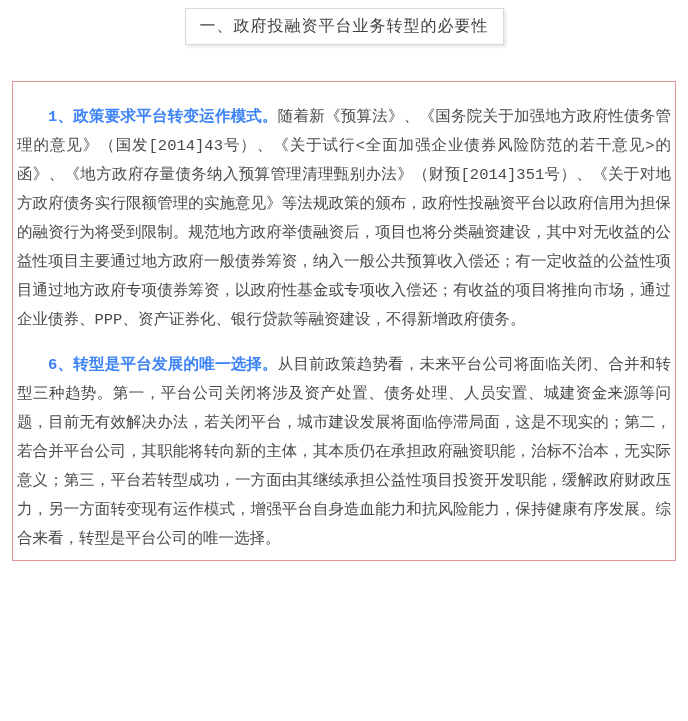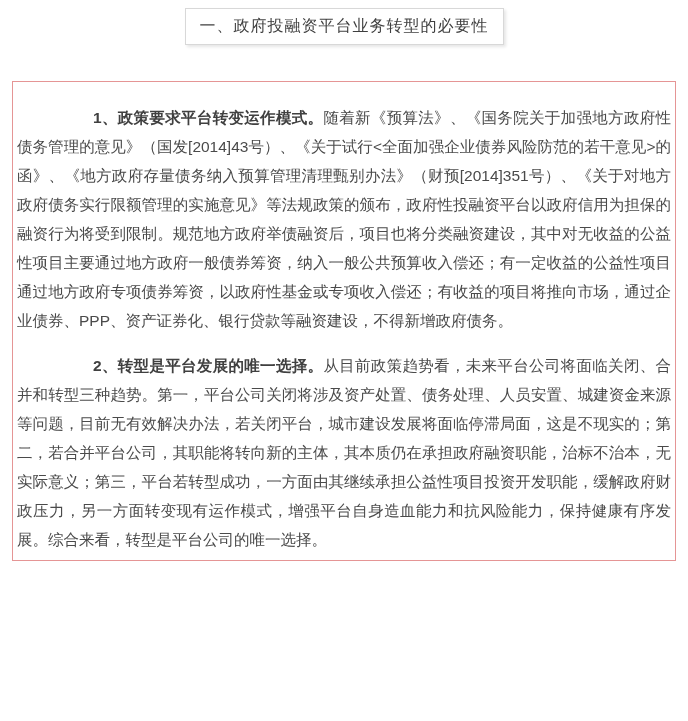--- a/index.html
+++ b/index.html
@@ -8,20 +8,21 @@
     background: #ffffff;
     width: 688px;
     font-family: "Liberation Sans", "DejaVu Sans", sans-serif;
   }
   .page {
     width: 688px;
     height: 721px;
     background: #ffffff;
     overflow: hidden;
     position: relative;
+    font-family: Liberation Mono, monospace;
   }
   .title-box {
     display: table;
     margin: 8px auto 0 auto;
     border: 1px solid #d8d8d8;
     box-shadow: 2px 2px 3px rgba(0,0,0,0.10);
     padding: 7px 14px;
     font-size: 16px;
     font-weight: normal;
     color: #3f3f3f;
@@ -40,36 +41,35 @@
     line-height: 29px;
     color: #4a4a4a;
     text-indent: 2em;
     text-align: justify;
   }
   .content-box p.para:last-child {
     margin-bottom: 0;
   }
   .para-heading {
     font-weight: bold;
-    color: #404040;
-    margin-left: 45px;
+    color: #3b82f6;
   }
   .para-body {
     font-weight: normal;
   }
 </style>
 </head>
 <body>
 
 <div class="page">
 
   <div class="title-box">一、政府投融资平台业务转型的必要性</div>
 
   <div class="content-box">
 
     <p class="para"><strong class="para-heading">1、政策要求平台转变运作模式。</strong><span class="para-body">随着新《预算法》、《国务院关于加强地方政府性债务管理的意见》（国发[2014]43号）、《关于试行&lt;全面加强企业债券风险防范的若干意见&gt;的函》、《地方政府存量债务纳入预算管理清理甄别办法》（财预[2014]351号）、《关于对地方政府债务实行限额管理的实施意见》等法规政策的颁布，政府性投融资平台以政府信用为担保的融资行为将受到限制。规范地方政府举债融资后，项目也将分类融资建设，其中对无收益的公益性项目主要通过地方政府一般债券筹资，纳入一般公共预算收入偿还；有一定收益的公益性项目通过地方政府专项债券筹资，以政府性基金或专项收入偿还；有收益的项目将推向市场，通过企业债券、PPP、资产证券化、银行贷款等融资建设，不得新增政府债务。</span></p>
 
 
-    <p class="para"><strong class="para-heading">2、转型是平台发展的唯一选择。</strong><span class="para-body">从目前政策趋势看，未来平台公司将面临关闭、合并和转型三种趋势。第一，平台公司关闭将涉及资产处置、债务处理、人员安置、城建资金来源等问题，目前无有效解决办法，若关闭平台，城市建设发展将面临停滞局面，这是不现实的；第二，若合并平台公司，其职能将转向新的主体，其本质仍在承担政府融资职能，治标不治本，无实际意义；第三，平台若转型成功，一方面由其继续承担公益性项目投资开发职能，缓解政府财政压力，另一方面转变现有运作模式，增强平台自身造血能力和抗风险能力，保持健康有序发展。综合来看，转型是平台公司的唯一选择。</span></p>
+    <p class="para"><strong class="para-heading">6、转型是平台发展的唯一选择。</strong><span class="para-body">从目前政策趋势看，未来平台公司将面临关闭、合并和转型三种趋势。第一，平台公司关闭将涉及资产处置、债务处理、人员安置、城建资金来源等问题，目前无有效解决办法，若关闭平台，城市建设发展将面临停滞局面，这是不现实的；第二，若合并平台公司，其职能将转向新的主体，其本质仍在承担政府融资职能，治标不治本，无实际意义；第三，平台若转型成功，一方面由其继续承担公益性项目投资开发职能，缓解政府财政压力，另一方面转变现有运作模式，增强平台自身造血能力和抗风险能力，保持健康有序发展。综合来看，转型是平台公司的唯一选择。</span></p>
 
   </div>
 
 </div>
 
 </body></html>

